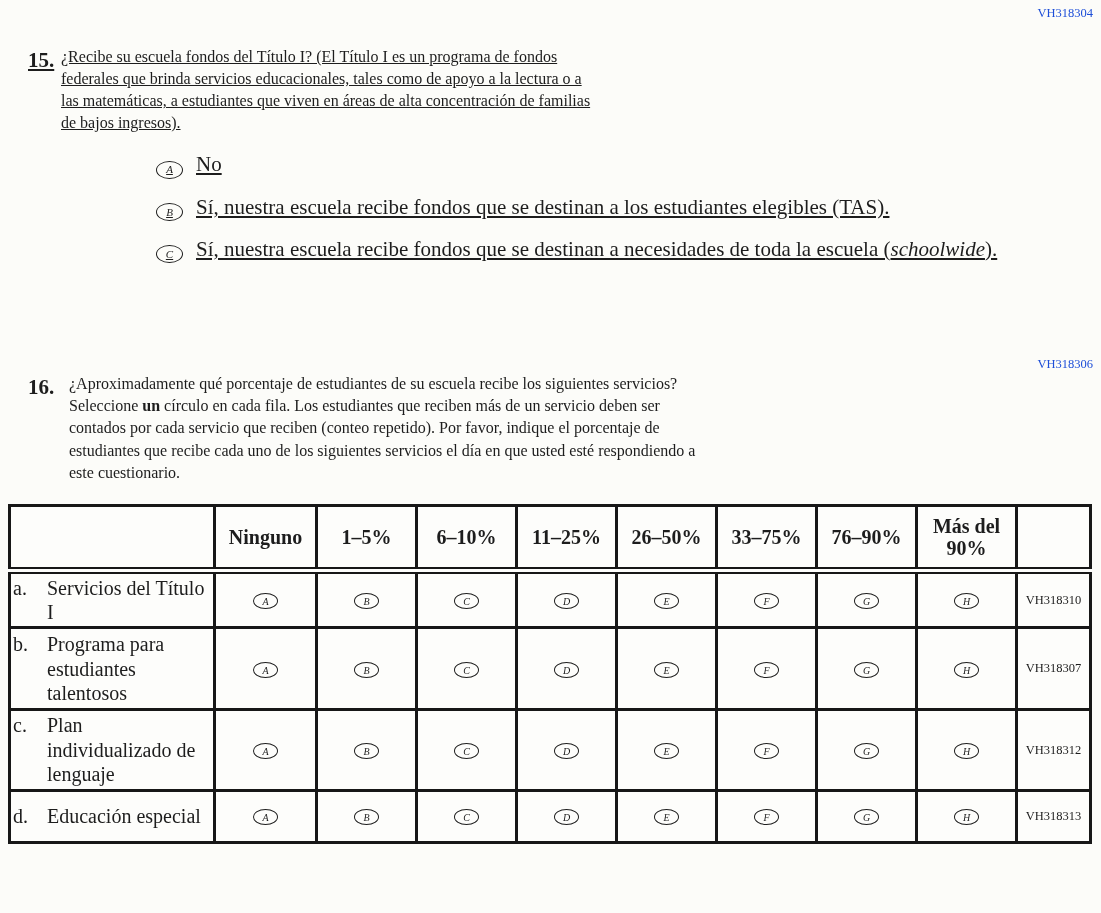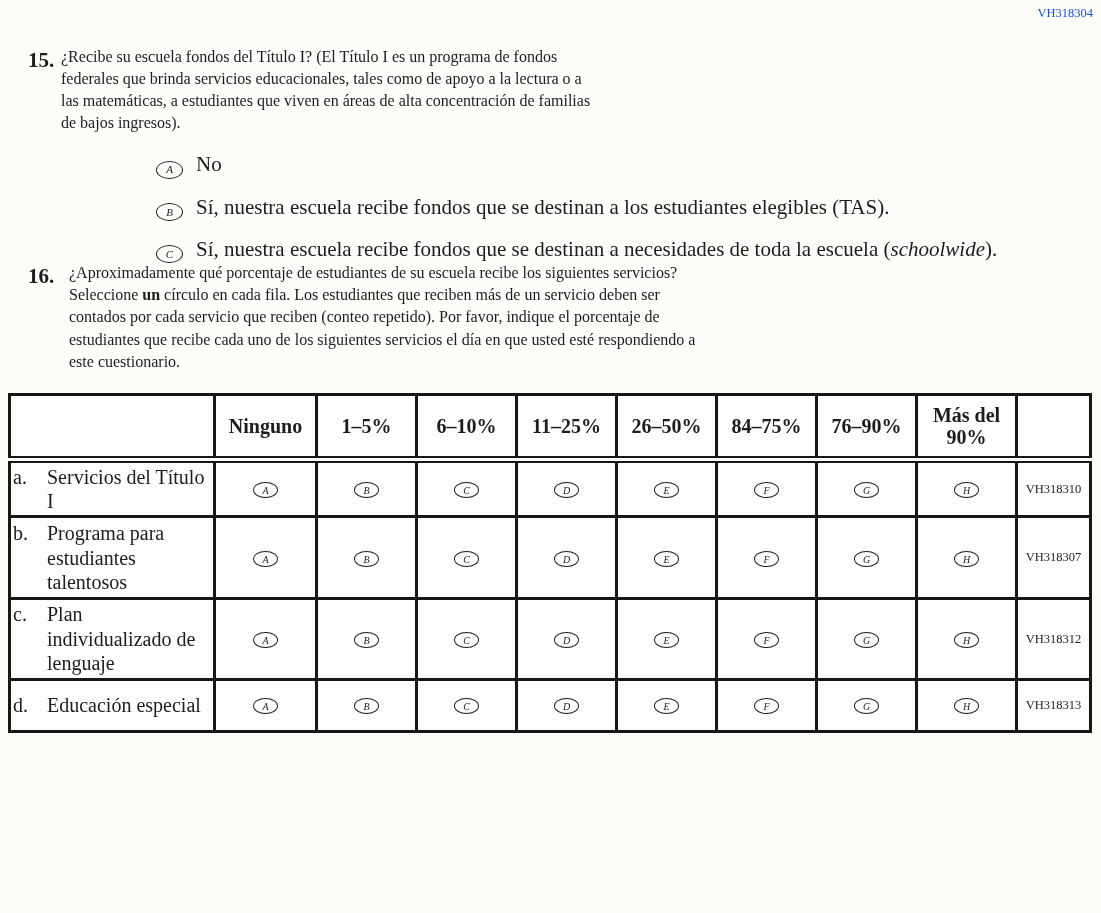--- a/index.html
+++ b/index.html
@@ -18,21 +18,21 @@
     color: #1d4ed8;
   }
   .top-code { padding-top: 6px; }
   .q16-code { margin-top: 96px; }
 
   .question {
     display: flex;
     align-items: flex-start;
     padding-left: 28px;
   }
-  .q15 { margin-top: 25px; }
+  .q15 { margin-top: 25px; text-decoration: underline; }
   .q16 { margin-top: 1px; gap: 8px; }
   .qnum {
     font-weight: bold;
     font-size: 21px;
     width: 33px;
     flex: 0 0 33px;
     line-height: 1.38;
   }
   .qtext {
     margin: 0;
@@ -145,20 +145,21 @@
         <div class="option">
           <span class="circle">
               <i>C</i>
             </span>
           <span class="opt-label"><span>Sí, nuestra escuela recibe fondos que se destinan a necesidades de toda la escuela (</span><em>schoolwide</em><span>).</span></span>
         </div>
       </div>
     </div>
   </div>
 
+  <div class="code q16-code">VH318306</div>
 
   <div class="question q16">
     <div class="qnum">16.</div>
     <div class="qbody">
       <p class="qtext"><span>¿Aproximadamente qué porcentaje de estudiantes de su escuela recibe los siguientes servicios?
 Seleccione </span><b>un</b><span> círculo en cada fila. Los estudiantes que reciben más de un servicio deben ser
 contados por cada servicio que reciben (conteo repetido). Por favor, indique el porcentaje de
 estudiantes que recibe cada uno de los siguientes servicios el día en que usted esté respondiendo a
 este cuestionario.</span></p>
     </div>
@@ -178,21 +179,21 @@
       <col style="width:74px">
     </colgroup>
     <thead>
       <tr>
           <th></th>
           <th>Ninguno</th>
           <th>1–5%</th>
           <th>6–10%</th>
           <th>11–25%</th>
           <th>26–50%</th>
-          <th>84–75%</th>
+          <th>33–75%</th>
           <th>76–90%</th>
           <th>Más del 90%</th>
           <th></th>
         </tr>
     </thead>
     <tbody>
         <tr class="r0">
           <td class="label-cell">
             <div class="label-wrap">
               <span class="row-letter">a.</span>

